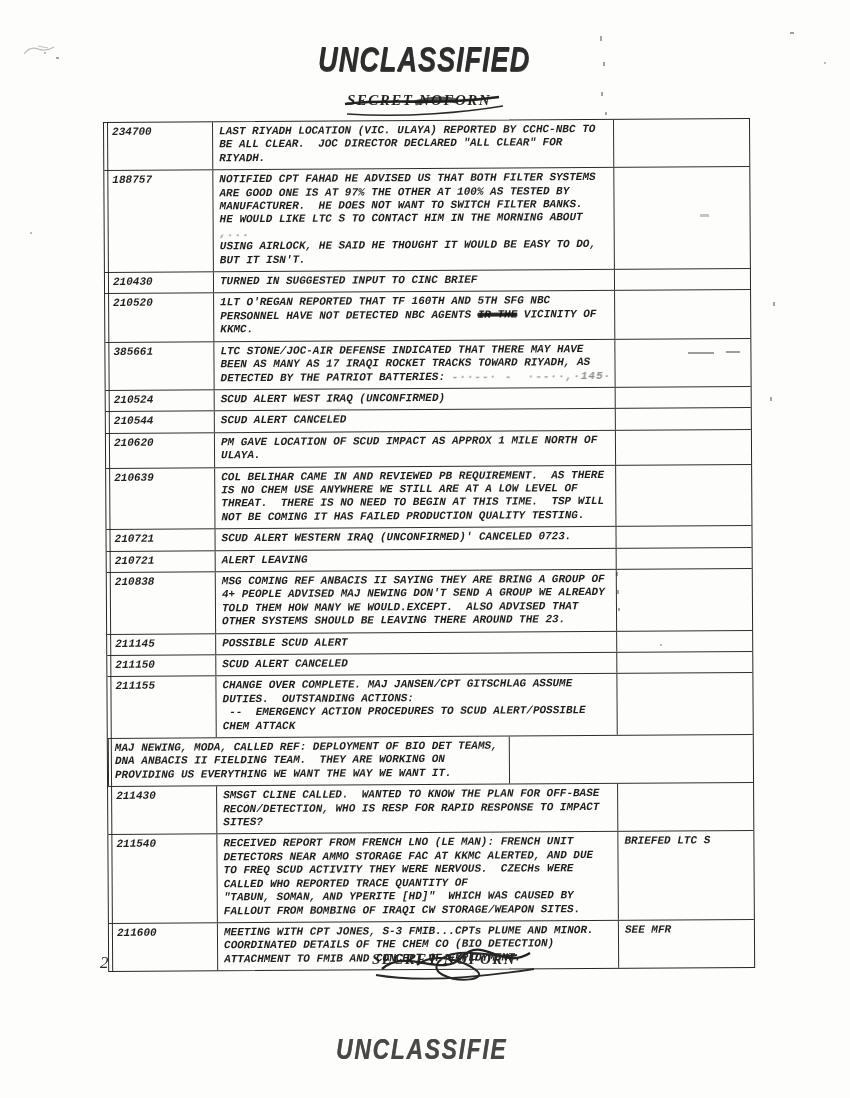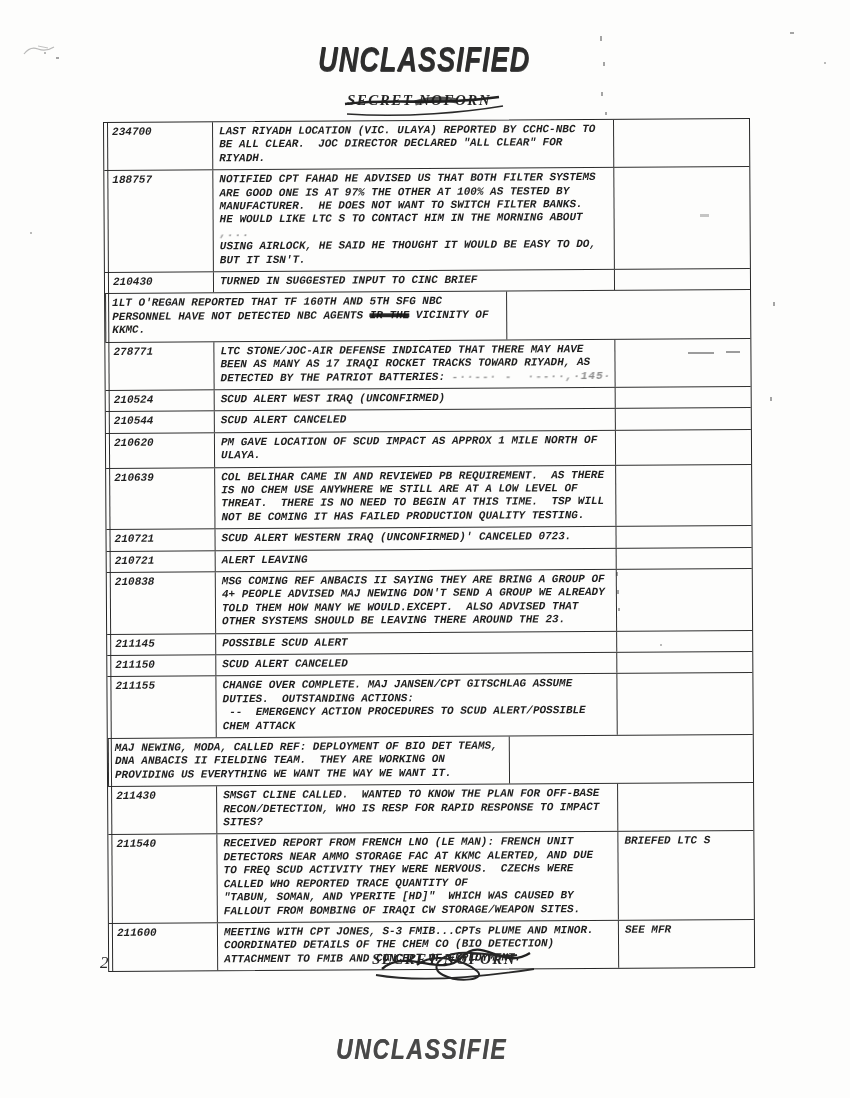--- a/index.html
+++ b/index.html
@@ -174,27 +174,28 @@
 USING AIRLOCK, HE SAID HE THOUGHT IT WOULD BE EASY TO DO,
 BUT IT ISN'T.</span></div>
           <div class="cell remark"></div>
         </div>
         <div class="row">
           <div class="cell time">210430</div>
           <div class="cell entry"><span>TURNED IN SUGGESTED INPUT TO CINC BRIEF</span></div>
           <div class="cell remark"></div>
         </div>
         <div class="row">
+          <div class="cell time">210520</div>
           <div class="cell entry"><span>1LT O'REGAN REPORTED THAT TF 160TH AND 5TH SFG NBC
 PERSONNEL HAVE NOT DETECTED NBC AGENTS </span><span class="seg-strike">IR THE</span><span> VICINITY OF
 KKMC.</span></div>
           <div class="cell remark"></div>
         </div>
         <div class="row">
-          <div class="cell time">278771</div>
+          <div class="cell time">385661</div>
           <div class="cell entry"><span>LTC STONE/JOC-AIR DEFENSE INDICATED THAT THERE MAY HAVE
 BEEN AS MANY AS 17 IRAQI ROCKET TRACKS TOWARD RIYADH, AS
 DETECTED BY THE PATRIOT BATTERIES: </span><span class="seg-smudge">-··--· -  ·--··,·145·</span></div>
           <div class="cell remark"></div>
         </div>
         <div class="row">
           <div class="cell time">210524</div>
           <div class="cell entry"><span>SCUD ALERT WEST IRAQ (UNCONFIRMED)</span></div>
           <div class="cell remark"></div>
         </div>

